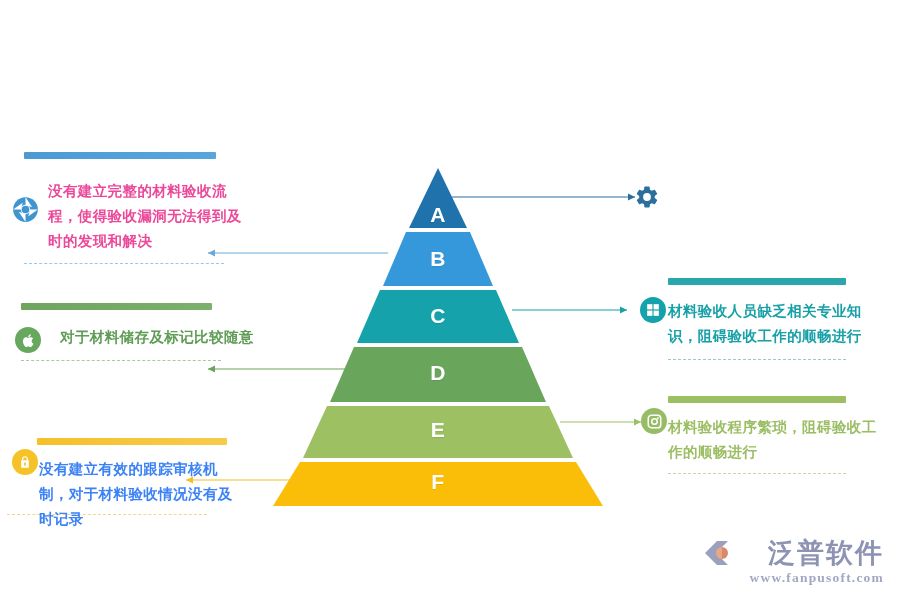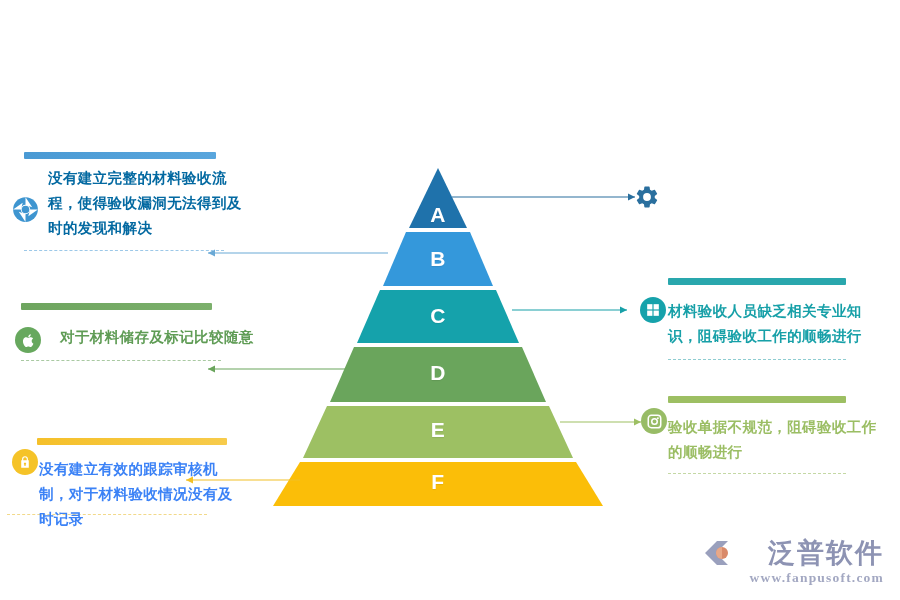--- a/index.html
+++ b/index.html
@@ -159,21 +159,21 @@
 
     <line x1="420" y1="369" x2="208" y2="369" stroke="#6aa55c" stroke-width="1.2" marker-end="url(#ar-l-green)"></line>
 
     <line x1="560" y1="422" x2="641" y2="422" stroke="#9dbf63" stroke-width="1.2" marker-end="url(#ar-r-lgreen)"></line>
 
     <line x1="300" y1="480" x2="186" y2="480" stroke="#f2c026" stroke-width="1.2" marker-end="url(#ar-l-yellow)"></line>
   </svg>
 
   <div class="block" style="left:24px; top:152px; width:230px;">
     <div class="bar" style="width:192px; background:linear-gradient(90deg,#4a9ad4,#59a6dd);"></div>
-    <div class="blocktext" style="margin-top:7px; margin-left:24px; color:#0369a1;">没有建立完整的材料验收流程，使得验收漏洞无法得到及时的发现和解决</div>
+    <div class="blocktext" style="margin-top:20px; margin-left:24px; color:#ec4899;">没有建立完整的材料验收流程，使得验收漏洞无法得到及时的发现和解决</div>
     <div class="dash" style="margin-top:9px; width:200px; border-color:#9cc8e8;"></div>
   </div>
   <div class="icon-wrap" style="left:12px; top:196px;">
     <svg width="27" height="27" viewBox="0 0 24 24">
       <circle cx="12" cy="12" r="11" fill="#3e95d0"></circle>
       <circle cx="12" cy="12" r="4.2" fill="#ffffff"></circle>
       <path d="M12 1 L12 8 L18 10 Z" fill="#ffffff"></path>
       <path d="M23 12 L16 12 L14.5 18 Z" fill="#ffffff"></path>
       <path d="M12 23 L12 16 L6 14 Z" fill="#ffffff"></path>
       <path d="M1 12 L8 12 L9.5 6 Z" fill="#ffffff"></path>
@@ -219,21 +219,21 @@
     <svg width="14" height="14" viewBox="0 0 24 24">
       <rect x="2" y="2" width="9" height="9" fill="#ffffff"></rect>
       <rect x="13" y="2" width="9" height="9" fill="#ffffff"></rect>
       <rect x="2" y="13" width="9" height="9" fill="#ffffff"></rect>
       <rect x="13" y="13" width="9" height="9" fill="#ffffff"></rect>
     </svg>
   </div>
 
   <div class="block" style="left:668px; top:396px; width:222px;">
     <div class="bar" style="width:178px; background:#9dbf63;"></div>
-    <div class="blocktext" style="margin-top:12px; color:#9bbe64;">验收单据不规范，阻碍验收工作的顺畅进行</div>
+    <div class="blocktext" style="margin-top:12px; color:#9bbe64;">材料验收程序繁琐，阻碍验收工作的顺畅进行</div>
     <div class="dash" style="margin-top:8px; width:178px; border-color:#c4d8a4;"></div>
   </div>
   <div class="icon-wrap icon-circle" style="left:641px; top:408px; width:26px; height:26px; background:#98bc66;">
     <svg width="15" height="15" viewBox="0 0 24 24">
       <rect x="2" y="2" width="20" height="20" rx="5" fill="none" stroke="#ffffff" stroke-width="2.4"></rect>
       <circle cx="12" cy="12" r="4.4" fill="none" stroke="#ffffff" stroke-width="2.4"></circle>
       <circle cx="17.4" cy="6.6" r="1.5" fill="#ffffff"></circle>
     </svg>
   </div>
 

